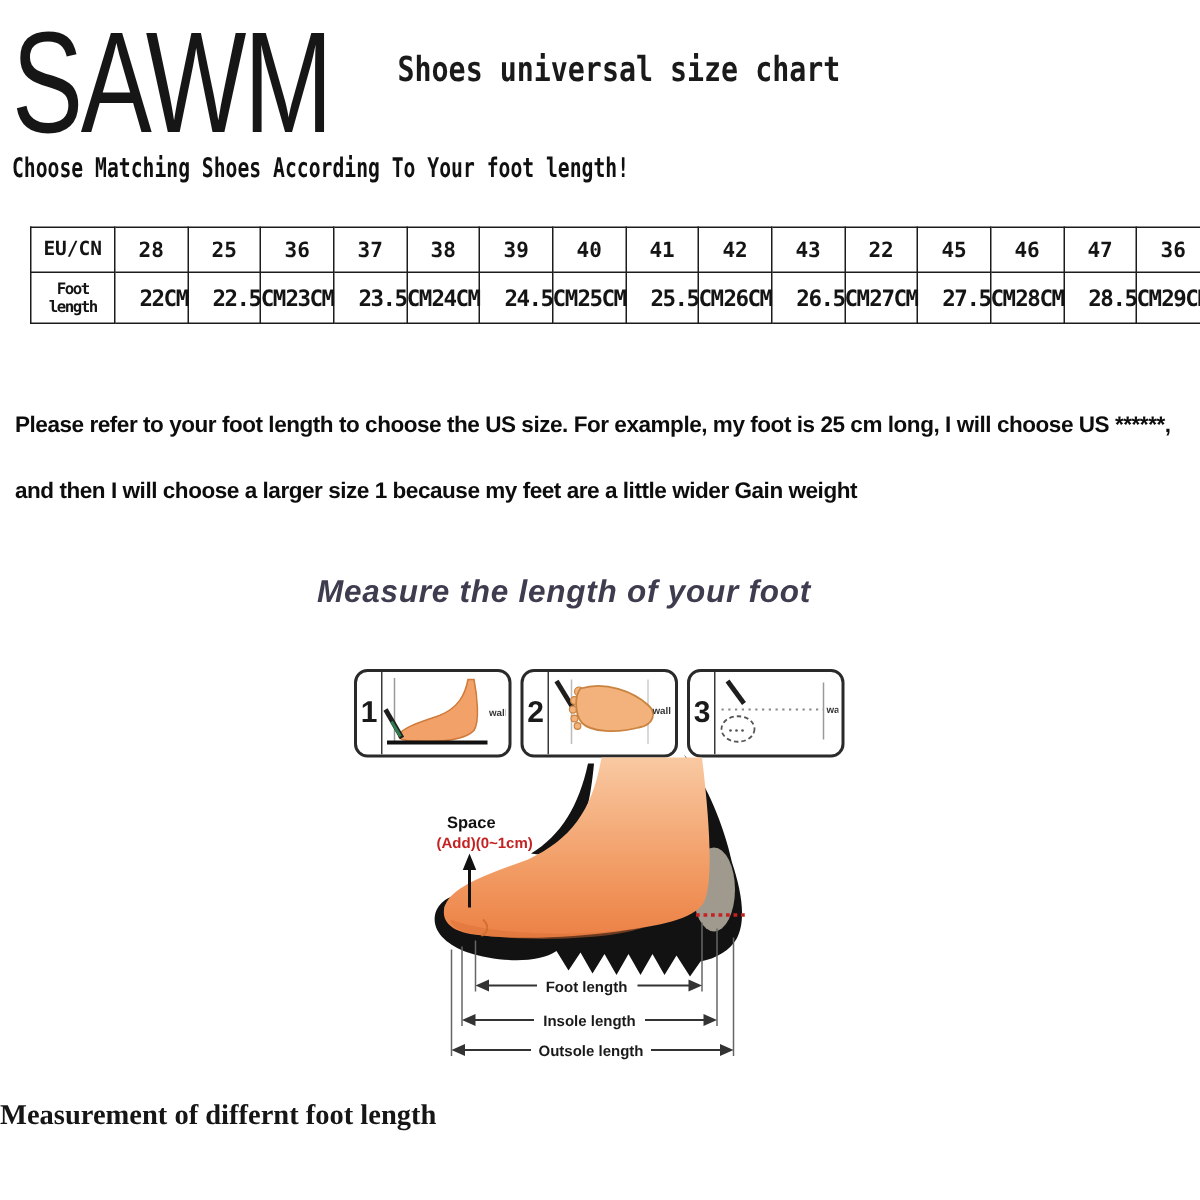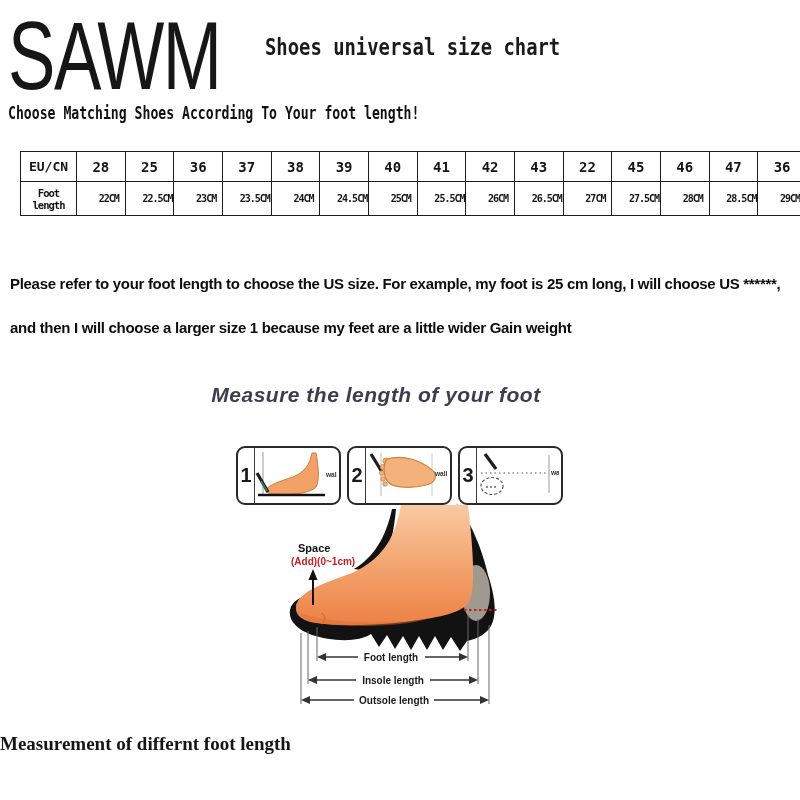--- a/index.html
+++ b/index.html
@@ -35,21 +35,21 @@
   table.size-chart th, table.size-chart td{
     border:1.6px solid #1c1c1c;text-align:center;vertical-align:middle;
     padding:0;color:#141414;background:#fff;
   }
   table.size-chart th{width:55px;font-weight:bold;}
   table.size-chart tr:nth-child(1){height:30px;}
   table.size-chart tr:nth-child(2){height:34px;}
   table.size-chart tr:nth-child(3){height:32px;}
   table.size-chart tr:nth-child(1) td{font-size:14px;font-weight:bold;}
   table.size-chart tr:nth-child(1) th{font-size:13px;}
-  table.size-chart tr:nth-child(2) td{font-size:10px;font-weight:bold;letter-spacing:-1px;padding-left:16px;}
+  table.size-chart tr:nth-child(2) td{font-size:15px;font-weight:bold;letter-spacing:-1px;padding-left:16px;}
   table.size-chart tr:nth-child(2) th{font-size:10.5px;letter-spacing:-1px;}
   table.size-chart tr:nth-child(3) td{font-size:14px;font-weight:bold;}
   table.size-chart tr:nth-child(3) th{font-size:13px;}
 
   
   .note{
     left:10px;top:262px;width:792px;font-size:15px;font-weight:bold;
     letter-spacing:-0.3px;line-height:44px;color:#0d0d0d;
   }
 

